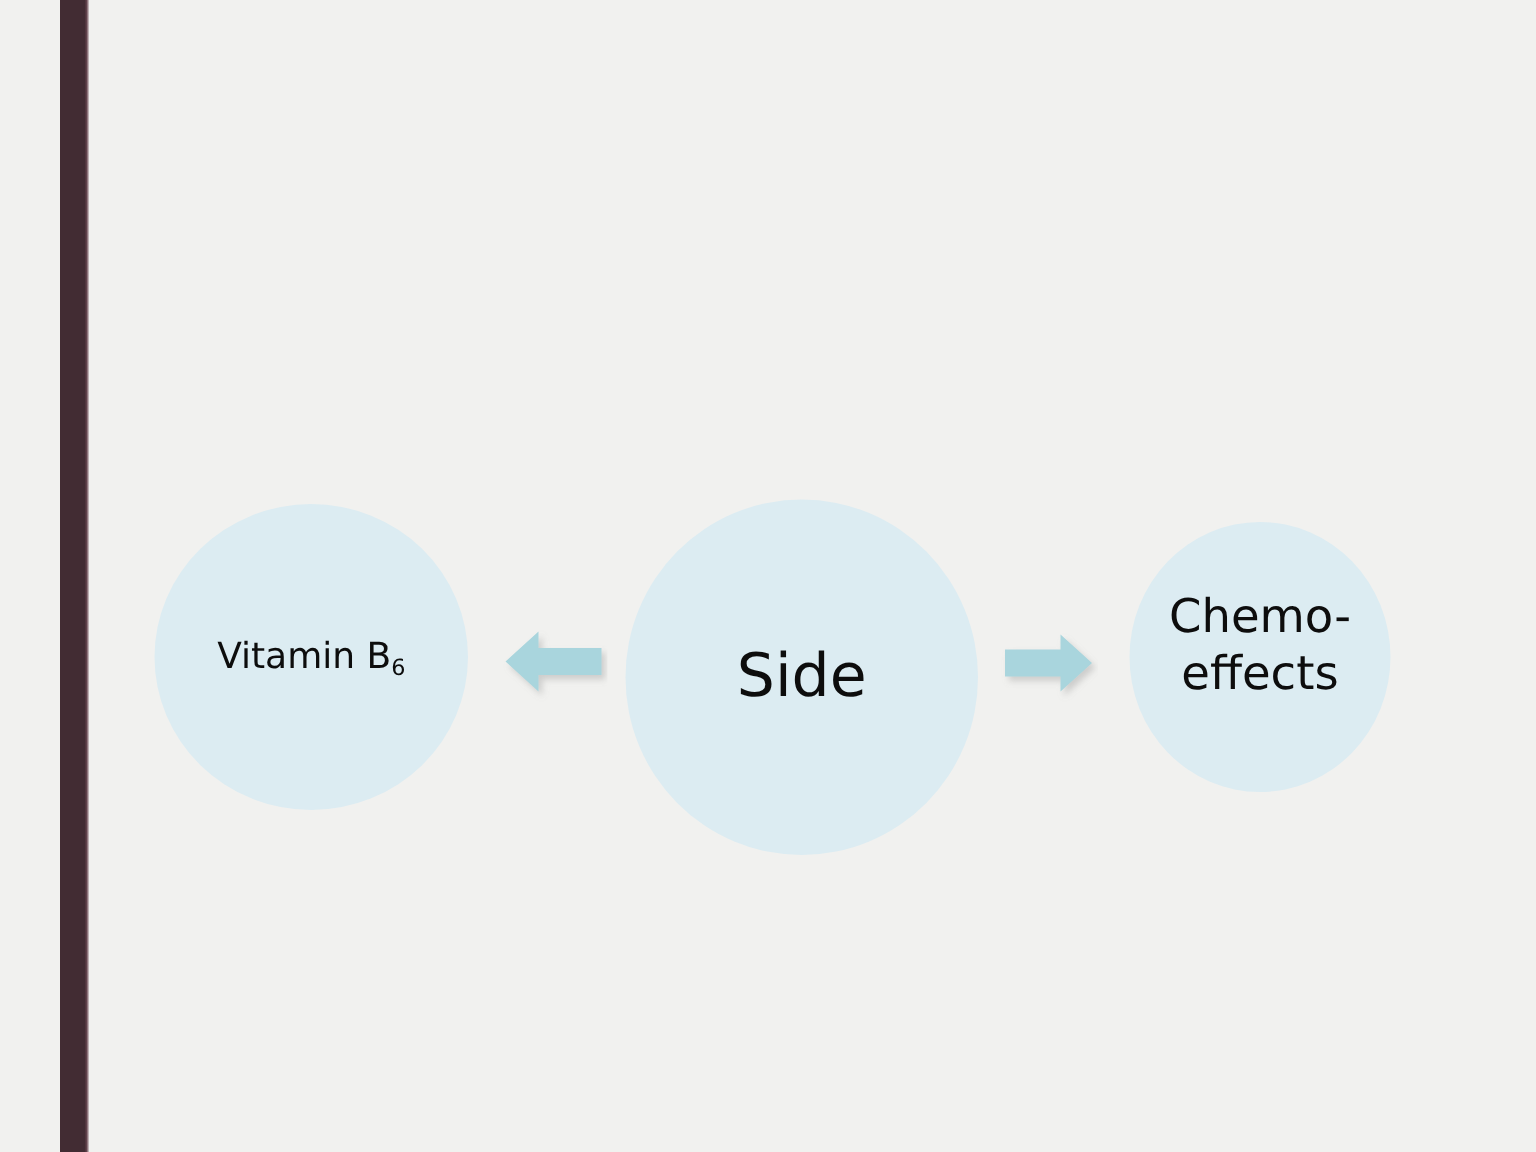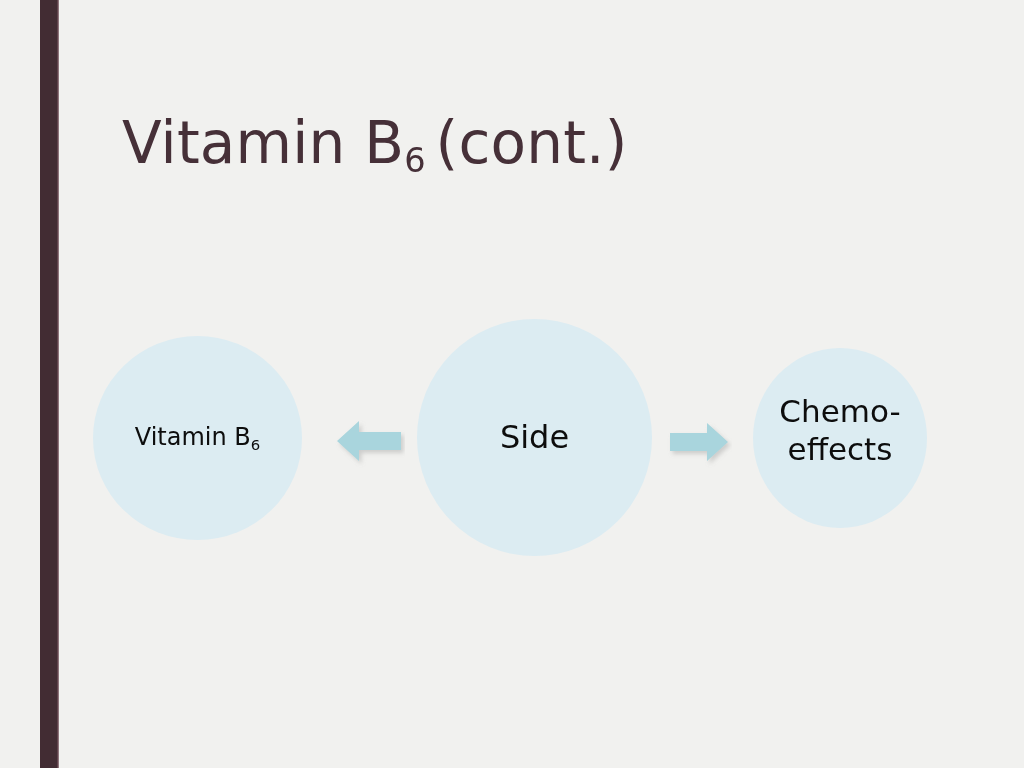--- a/index.html
+++ b/index.html
@@ -92,34 +92,34 @@
     padding: 0 6px;
   }
   .node-label .sub {
     font-size: 0.62em;
     position: relative;
     top: 0.30em;
   }
 
   
   #node-vitamin {
-    left: 93px;
+    left: 103px;
     top: 336px;
     width: 209px;
     height: 204px;
     font-size: 24px;
   }
 
   
   #node-side-effects {
     left: 417px;
-    top: 319px;
+    top: 333px;
     width: 235px;
     height: 237px;
-    font-size: 32px;
+    font-size: 40px;
   }
 
   
   #node-chemo {
     left: 753px;
     top: 348px;
     width: 174px;
     height: 180px;
     font-size: 31px;
     align-items: flex-start;
@@ -144,21 +144,20 @@
   }
 </style>
 </head>
 <body>
 
 <div id="slide">
 
   <div id="accent-bar"></div>
   <div id="accent-bar-highlight"></div>
 
-  <h1 id="slide-title"><span>Vitamin B</span><span class="sub">6</span><span class="gap"></span><span>(cont.)</span></h1>
 
   <div id="diagram">
 
     <div class="node-circle" id="node-vitamin">
       <span class="node-label"><span>Vitamin B</span><span class="sub">6</span></span>
     </div>
 
     <div class="node-circle" id="node-side-effects">
       <span class="node-label"><span>Side</span><br></span>
     </div>

